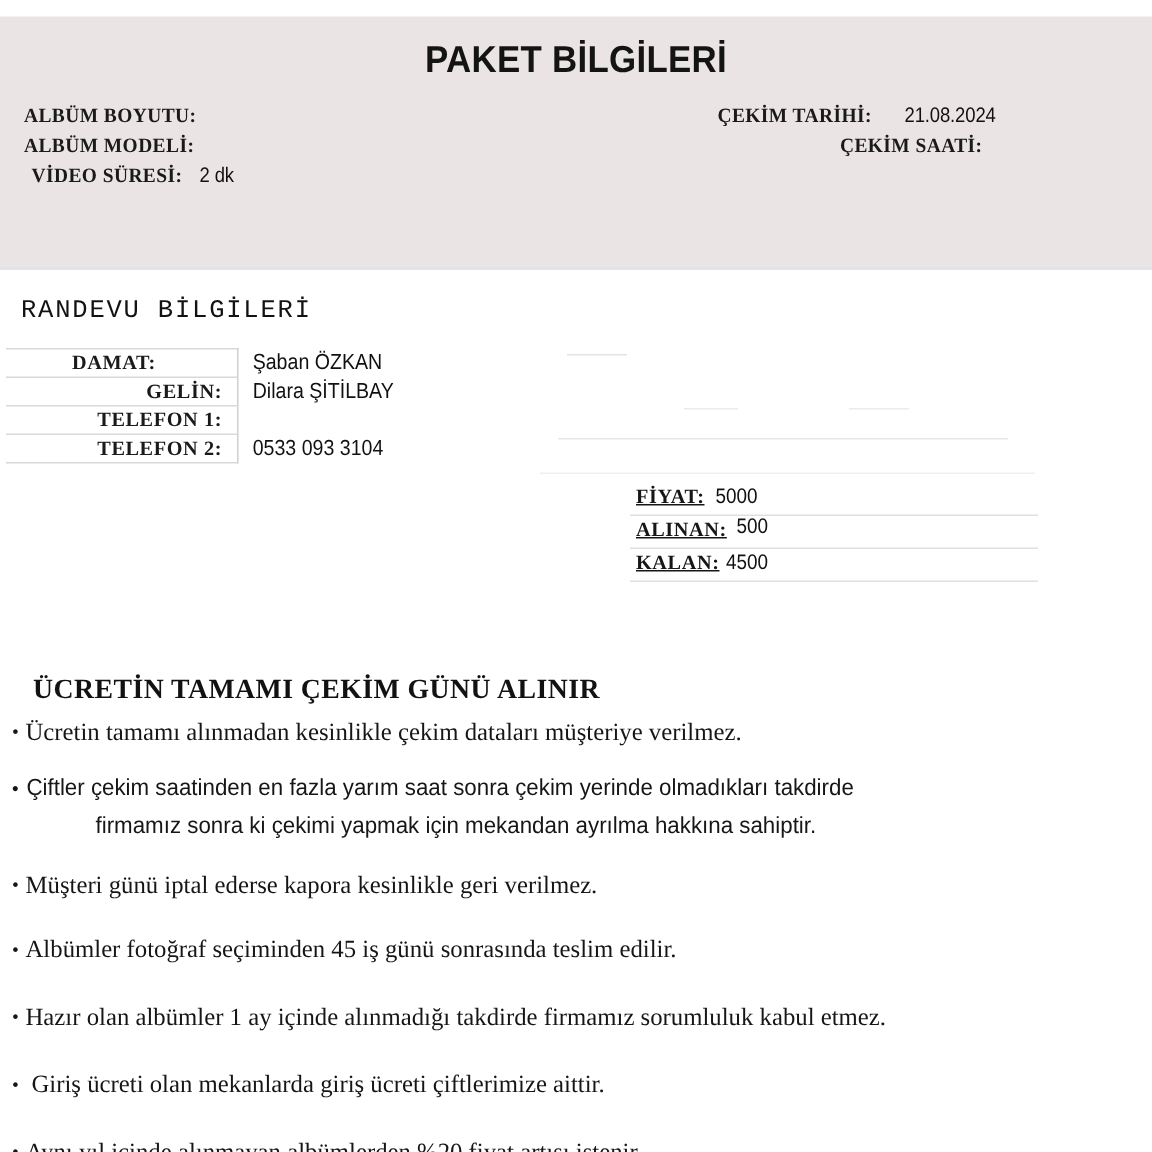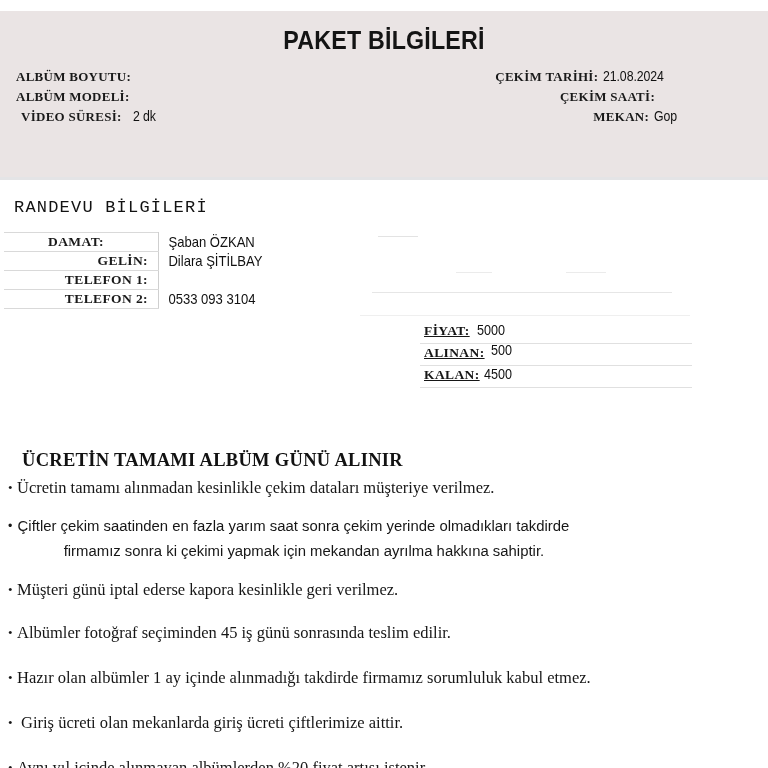--- a/index.html
+++ b/index.html
@@ -96,21 +96,21 @@
     transform-origin: left center;
     letter-spacing: -0.1px;
   }
   .hdr-right .hvalue { margin-left: 5px; }
 
   
   .hrow.ind-1 { padding-left: 0px; }
   .hrow.ind-2 { padding-left: 0px; align-items: center; }
   .hrow.ind-3 { padding-left: 5px; }
 
-  .hdr-right .hrow.ind-1 { padding-right: 28px; }
+  .hdr-right .hrow.ind-1 { padding-right: 28px; gap: 17px; }
   .hdr-right .hrow.ind-2 { padding-right: 40px; }
   .hdr-right .hrow.ind-3 { padding-right: 20px; }
 
   
   .section-title {
     position: absolute;
     left: 14px;
     top: 198px;
     font-family: Liberation Mono, monospace;
     font-size: 17px;
@@ -281,24 +281,20 @@
   </div>
 
   <div class="hdr-right">
     <div class="hrow ind-1">
       <span class="hlabel">ÇEKİM TARİHİ:</span>
       <span class="hvalue">21.08.2024</span>
     </div>
     <div class="hrow ind-2">
       <span class="hlabel">ÇEKİM SAATİ:</span>
       <span class="hvalue"></span>
-    </div>
-    <div class="hrow ind-3">
-      <span class="hlabel">MEKAN:</span>
-      <span class="hvalue">Gop</span>
     </div>
   </div>
 
   <div class="section-title">RANDEVU BİLGİLERİ</div>
 
   <div class="ghost g1"></div>
   <div class="ghost g2"></div>
   <div class="ghost g3"></div>
   <div class="ghost g4"></div>
   <div class="ghost g5"></div>
@@ -332,21 +328,21 @@
     <div class="price-row r2">
       <span class="plbl">ALINAN:</span>
       <span class="pval">500</span>
     </div>
     <div class="price-row r3">
       <span class="plbl">KALAN:</span>
       <span class="pval">4500</span>
     </div>
   </div>
 
-  <div class="terms-title">ÜCRETİN TAMAMI ALBÜM GÜNÜ ALINIR</div>
+  <div class="terms-title">ÜCRETİN TAMAMI ÇEKİM GÜNÜ ALINIR</div>
 
   <div class="terms">
     <div class="term t1">Ücretin tamamı alınmadan kesinlikle çekim dataları müşteriye verilmez.</div>
     <div class="term t2 sans">
       <span>Çiftler çekim saatinden en fazla yarım saat sonra çekim yerinde olmadıkları takdirde</span>
       <span class="line2">firmamız sonra ki  çekimi yapmak için mekandan ayrılma hakkına sahiptir.</span>
     </div>
     <div class="term t3">Müşteri günü iptal ederse kapora kesinlikle geri verilmez.</div>
     <div class="term t4">Albümler fotoğraf seçiminden 45 iş günü sonrasında teslim edilir.</div>
     <div class="term t5">Hazır olan albümler 1 ay içinde alınmadığı takdirde firmamız sorumluluk kabul etmez.</div>

